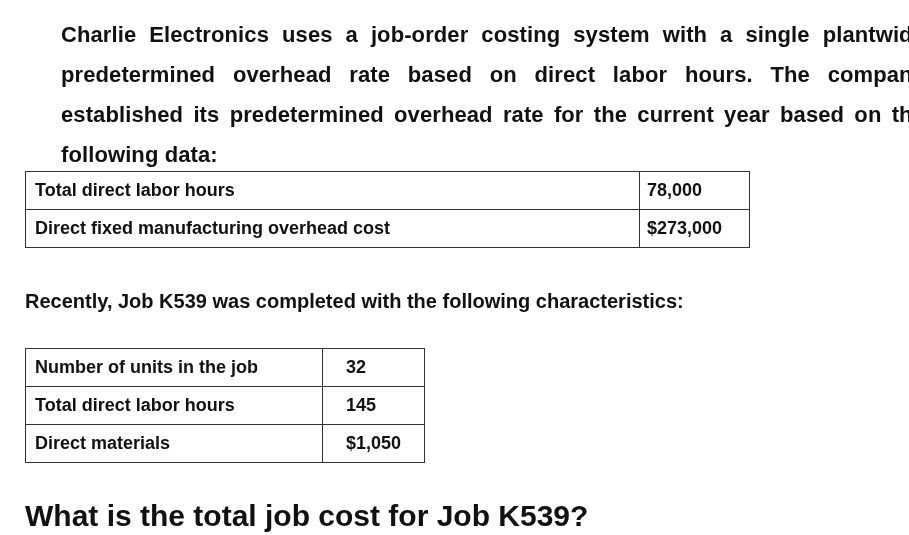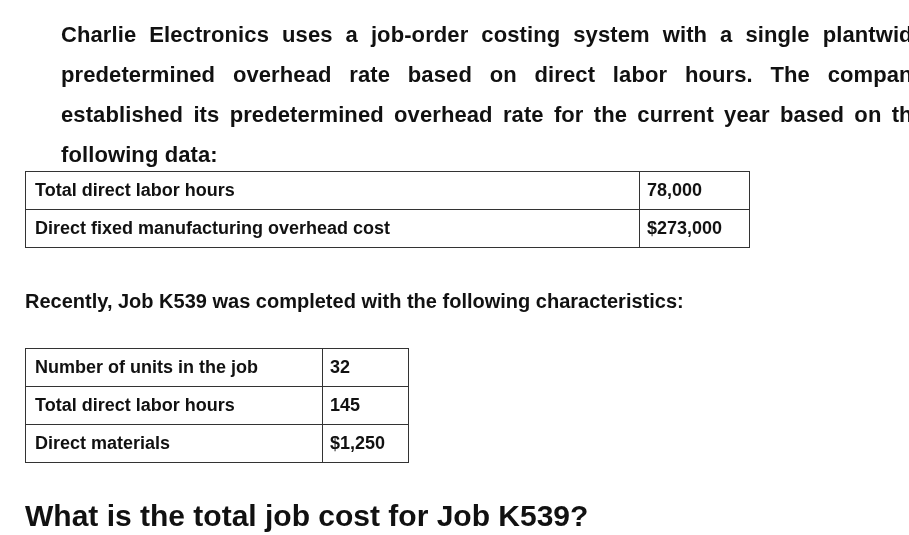--- a/index.html
+++ b/index.html
@@ -65,21 +65,21 @@
       left: 25px;
       top: 171px;
     }
     #overhead-table td.lbl { width: 604px; }
     #overhead-table td.val { width: 102px; padding-left: 7px; }
     #job-table {
       left: 25px;
       top: 348px;
     }
     #job-table td.lbl { width: 287px; }
-    #job-table td.val { width: 78px; padding-left: 7px; }
+    #job-table td.val { width: 78px; padding-left: 23px; }
   </style>
 </head>
 <body>
 
 <div id="intro" class="para">Charlie Electronics uses a job-order costing system with a single plantwide predetermined overhead rate based on direct labor hours. The company established its predetermined overhead rate for the current year based on the following data:</div>
 
 <table id="overhead-table">
   <tbody>
     <tr>
       <td class="lbl">Total direct labor hours</td>
@@ -99,18 +99,18 @@
     <tr>
       <td class="lbl">Number of units in the job</td>
       <td class="val">32</td>
     </tr>
     <tr>
       <td class="lbl">Total direct labor hours</td>
       <td class="val">145</td>
     </tr>
     <tr>
       <td class="lbl">Direct materials</td>
-      <td class="val">$1,250</td>
+      <td class="val">$1,050</td>
     </tr>
   </tbody>
 </table>
 
 <div id="question">What is the total job cost for Job K539?</div>
 
 </body></html>

